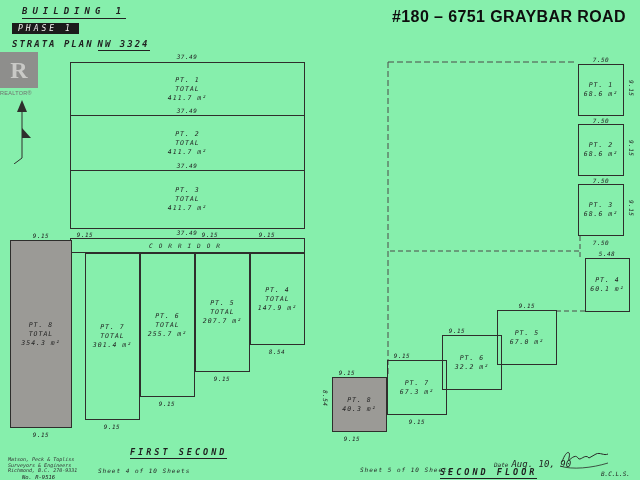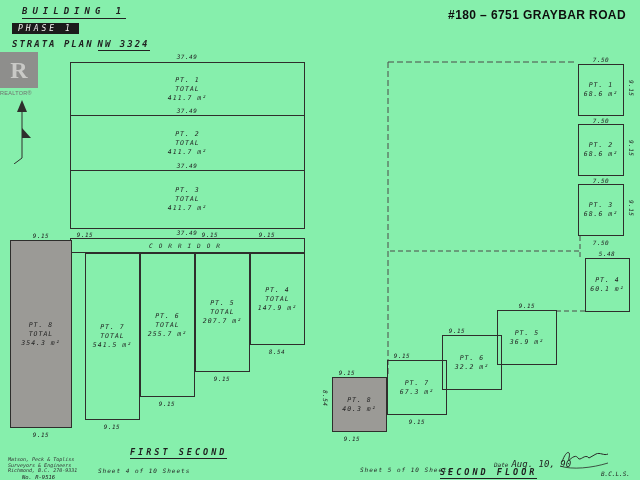--- a/index.html
+++ b/index.html
@@ -11,21 +11,21 @@
   .abs { position:absolute; }
 
   
   .building-label { left:22px; top:6px; font-size:9px; font-weight:bold; letter-spacing:5px;
     border-bottom:1px solid #222; padding-bottom:2px; font-style:oblique; }
   .phase-box { left:12px; top:23px; background:#1b1b1b; color:#f2f2ef; font-size:8px;
     letter-spacing:3px; padding:1px 6px; font-style:oblique; }
   .strata-line { left:12px; top:39px; font-size:9px; letter-spacing:2px; font-weight:bold; font-style:oblique; }
   .strata-num { border-bottom:1px solid #222; padding-bottom:1px; margin-left:4px; }
   .page-title { right:14px; top:8px; font-family:"Liberation Sans", sans-serif;
-    font-weight:700; font-size:12px; letter-spacing:0.4px; color:#0e0e0e;margin-left:44px; }
+    font-weight:700; font-size:16px; letter-spacing:0.4px; color:#0e0e0e;margin-left:44px; }
 
   
   .logo-box { left:0; top:52px; width:38px; height:36px; background:#8e8e8c;
     display:flex; align-items:center; justify-content:center; }
   .logo-r { font-family:"Liberation Serif", serif; font-weight:bold; font-size:24px; color:#c9c9c6; }
   .logo-text { left:0; top:90px; width:42px; font-size:5.5px; color:#6f6f6d;
     font-family:"Liberation Sans", sans-serif; letter-spacing:0.3px; }
 
   
   .unit { position:absolute; border:1px solid #2e2e2c; box-sizing:border-box;
@@ -136,21 +136,21 @@
     <div class="ulabel">
       <div>PT. 6</div>
       <div>TOTAL</div>
       <div>255.7 m²</div>
     </div>
   </div>
   <div class="unit" style="left:85px;top:253px;width:55px;height:167px">
     <div class="ulabel">
       <div>PT. 7</div>
       <div>TOTAL</div>
-      <div>541.5 m²</div>
+      <div>301.4 m²</div>
     </div>
   </div>
   <div class="unit gray" style="left:10px;top:240px;width:62px;height:188px">
     <div class="ulabel">
       <div>PT. 8</div>
       <div>TOTAL</div>
       <div>354.3 m²</div>
     </div>
   </div>
 
@@ -199,21 +199,21 @@
 
   <div class="unit" style="left:585px;top:258px;width:45px;height:54px">
     <div class="ulabel">
       <div>PT. 4</div>
       <div>60.1 m²</div>
     </div>
   </div>
   <div class="unit" style="left:497px;top:310px;width:60px;height:55px">
     <div class="ulabel">
       <div>PT. 5</div>
-      <div>36.9 m²</div>
+      <div>67.0 m²</div>
     </div>
   </div>
   <div class="unit" style="left:442px;top:335px;width:60px;height:55px">
     <div class="ulabel">
       <div>PT. 6</div>
       <div>32.2 m²</div>
     </div>
   </div>
   <div class="unit" style="left:387px;top:360px;width:60px;height:55px">
     <div class="ulabel">

